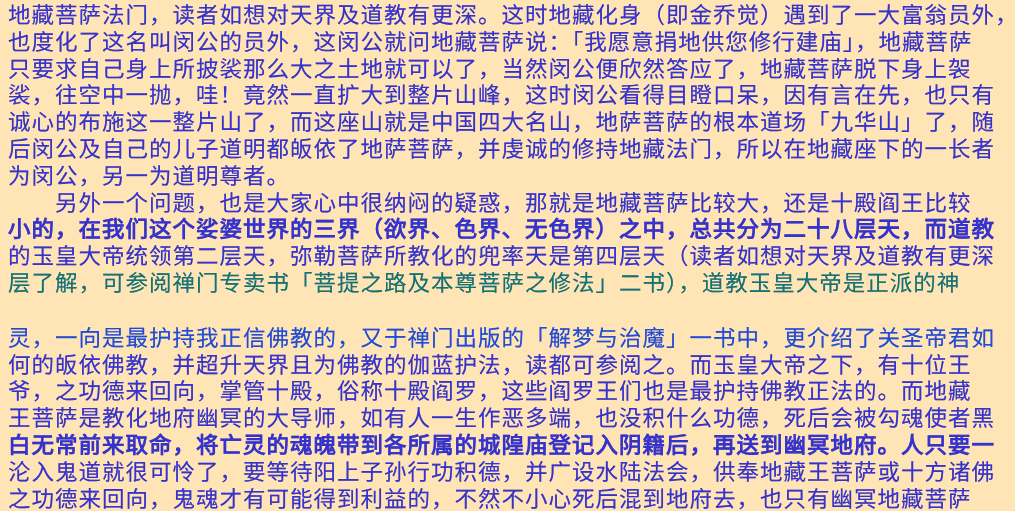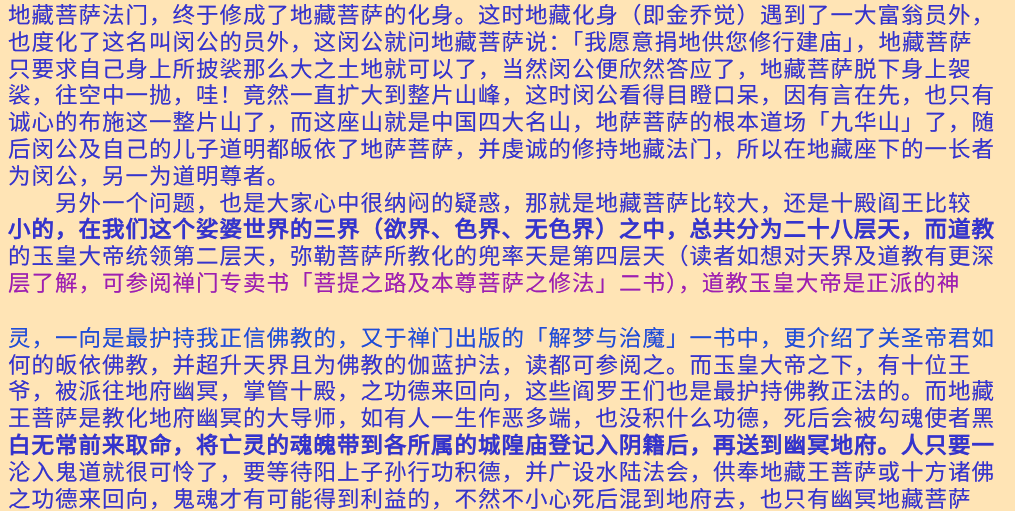--- a/index.html
+++ b/index.html
@@ -31,32 +31,32 @@
     font-weight: 400;
     
     text-shadow: 0 0 0.5px rgba(90, 60, 200, 0.55);
   }
 </style>
 </head>
 <body style="background-color: rgb(255, 228, 181);">
 
 <div class="page">
   <div class="text-block">
-      <div class="line" style="color: rgb(52, 52, 204);">地藏菩萨法门，终于修成了地藏菩萨的化身。这时地藏化身（即金乔觉）遇到了一大富翁员外，</div>
+      <div class="line" style="color: rgb(52, 52, 204);">地藏菩萨法门，读者如想对天界及道教有更深。这时地藏化身（即金乔觉）遇到了一大富翁员外，</div>
       <div class="line" style="color: rgb(52, 52, 204);">也度化了这名叫闵公的员外，这闵公就问地藏菩萨说：「我愿意捐地供您修行建庙」，地藏菩萨</div>
       <div class="line" style="color: rgb(52, 52, 204);">只要求自己身上所披裟那么大之土地就可以了，当然闵公便欣然答应了，地藏菩萨脱下身上袈</div>
       <div class="line" style="color: rgb(52, 52, 204);">裟，往空中一抛，哇！竟然一直扩大到整片山峰，这时闵公看得目瞪口呆，因有言在先，也只有</div>
       <div class="line" style="color: rgb(52, 52, 204);">诚心的布施这一整片山了，而这座山就是中国四大名山，地萨菩萨的根本道场「九华山」了，随</div>
       <div class="line" style="color: rgb(52, 52, 204);">后闵公及自己的儿子道明都皈依了地萨菩萨，并虔诚的修持地藏法门，所以在地藏座下的一长者</div>
       <div class="line" style="color: rgb(52, 52, 204);">为闵公，另一为道明尊者。</div>
       <div class="line" style="color: rgb(52, 52, 204);">　　另外一个问题，也是大家心中很纳闷的疑惑，那就是地藏菩萨比较大，还是十殿阎王比较</div>
       <div class="line" style="color: rgb(52, 52, 204); font-weight: bold;">小的，在我们这个娑婆世界的三界（欲界、色界、无色界）之中，总共分为二十八层天，而道教</div>
       <div class="line" style="color: rgb(52, 52, 204);">的玉皇大帝统领第二层天，弥勒菩萨所教化的兜率天是第四层天（读者如想对天界及道教有更深</div>
-      <div class="line" style="color: #a21caf;">层了解，可参阅禅门专卖书「菩提之路及本尊菩萨之修法」二书），道教玉皇大帝是正派的神</div>
+      <div class="line" style="color: #0f766e;">层了解，可参阅禅门专卖书「菩提之路及本尊菩萨之修法」二书），道教玉皇大帝是正派的神</div>
       <div class="line" style="color: #1d4ed8; margin-top: 28px;">灵，一向是最护持我正信佛教的，又于禅门出版的「解梦与治魔」一书中，更介绍了关圣帝君如</div>
       <div class="line" style="color: rgb(52, 52, 204);">何的皈依佛教，并超升天界且为佛教的伽蓝护法，读都可参阅之。而玉皇大帝之下，有十位王</div>
-      <div class="line" style="color: rgb(52, 52, 204);">爷，被派往地府幽冥，掌管十殿，之功德来回向，这些阎罗王们也是最护持佛教正法的。而地藏</div>
+      <div class="line" style="color: rgb(52, 52, 204);">爷，之功德来回向，掌管十殿，俗称十殿阎罗，这些阎罗王们也是最护持佛教正法的。而地藏</div>
       <div class="line" style="color: rgb(52, 52, 204);">王菩萨是教化地府幽冥的大导师，如有人一生作恶多端，也没积什么功德，死后会被勾魂使者黑</div>
       <div class="line" style="color: rgb(52, 52, 204); font-weight: bold;">白无常前来取命，将亡灵的魂魄带到各所属的城隍庙登记入阴籍后，再送到幽冥地府。人只要一</div>
       <div class="line" style="color: rgb(52, 52, 204);">沦入鬼道就很可怜了，要等待阳上子孙行功积德，并广设水陆法会，供奉地藏王菩萨或十方诸佛</div>
       <div class="line" style="color: rgb(52, 52, 204);">之功德来回向，鬼魂才有可能得到利益的，不然不小心死后混到地府去，也只有幽冥地藏菩萨</div>
     </div>
 </div>
 
 </body></html>

